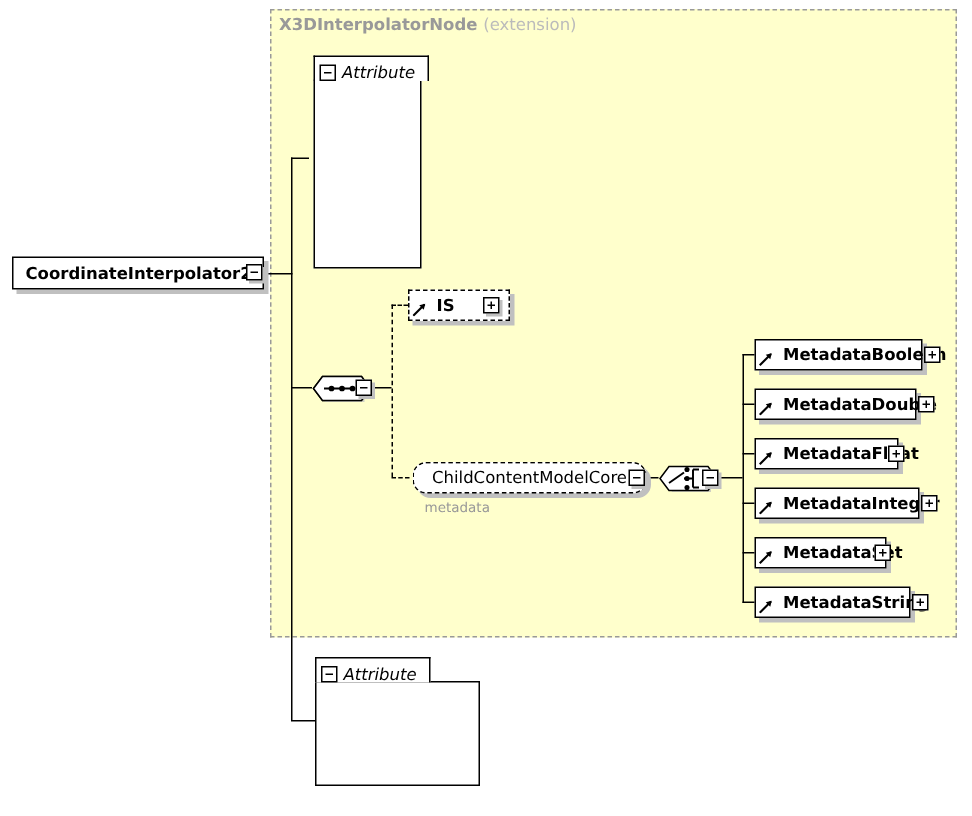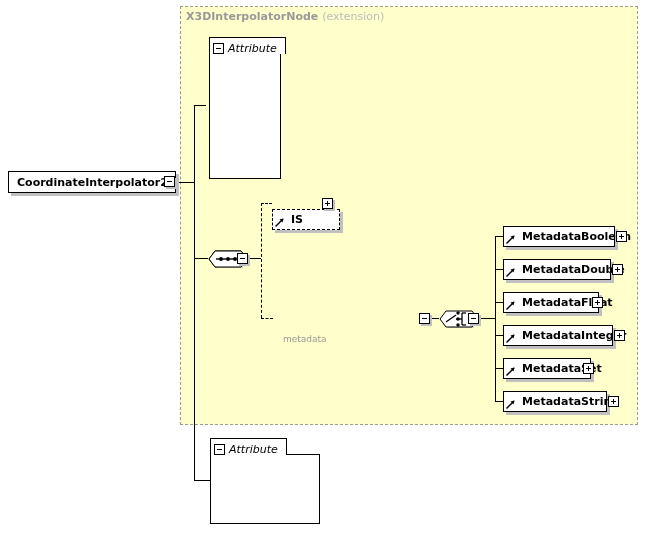--- a/index.html
+++ b/index.html
@@ -48,21 +48,21 @@
   .elem-root .lbl{padding-left:8px;padding-right:8px;}
 
   
   .elem-ref{height:21px;padding-left:12px;}
   .refarrow{
     position:absolute;left:2px;bottom:2px;width:9px;height:9px;
     pointer-events:none;
   }
 
   
-  .optional{border:1px dashed #000000;margin-top:16px;}
+  .optional{border:1px dashed #000000;}
 
   
   .expander{
     position:absolute;width:11px;height:11px;box-sizing:border-box;
     background:#ffffff;border:1px solid #000000;
   }
   .expander::before{
     content:"";position:absolute;left:2px;top:4px;width:5px;height:1px;background:#000;
   }
   .expander.plus::after{
@@ -183,20 +183,21 @@
 
   <div class="nodebox optional elem-ref" style="left:272px;top:193px;width:68px;">
     <svg class="refarrow" viewBox="0 0 9 9">
       <path d="M0.5 8.5 L8 1" stroke="#000" stroke-width="1.4" fill="none"></path>
       <path d="M8.5 0.5 L4.5 1.5 L7.5 4.5 Z" fill="#000"></path>
     </svg>
     <span class="lbl">IS</span>
   </div>
   <div class="expander plus exp-attached" style="left:322px;top:198px;"></div>
 
+  <div class="groupref" style="left:275px;top:308px;width:156px;">ChildContentModelCore</div>
   <div class="expander exp-attached" style="left:419px;top:313px;"></div>
   <div class="groupref-sub" style="left:283px;top:334px;text-align:center;">metadata</div>
 
   <div class="compositor" style="left:439px;top:307px;">
     <svg width="40" height="24" viewBox="0 0 40 24">
       <path d="M7 17 L35 17 L35 21 L9 21 Z" fill="#c0c0c0" stroke="none" opacity="0.75"></path>
       <path d="M1 12 L7 4 L33 4 L39 12 L33 20 L7 20 Z" fill="#ffffff" stroke="#000000" stroke-width="1"></path>
       <line x1="7" y1="15" x2="17" y2="8" stroke="#000000" stroke-width="1.3"></line>
       <line x1="17" y1="12" x2="23" y2="12" stroke="#000000" stroke-width="1.3"></line>
       <line x1="23" y1="6" x2="23" y2="18" stroke="#000000" stroke-width="1.3"></line>

